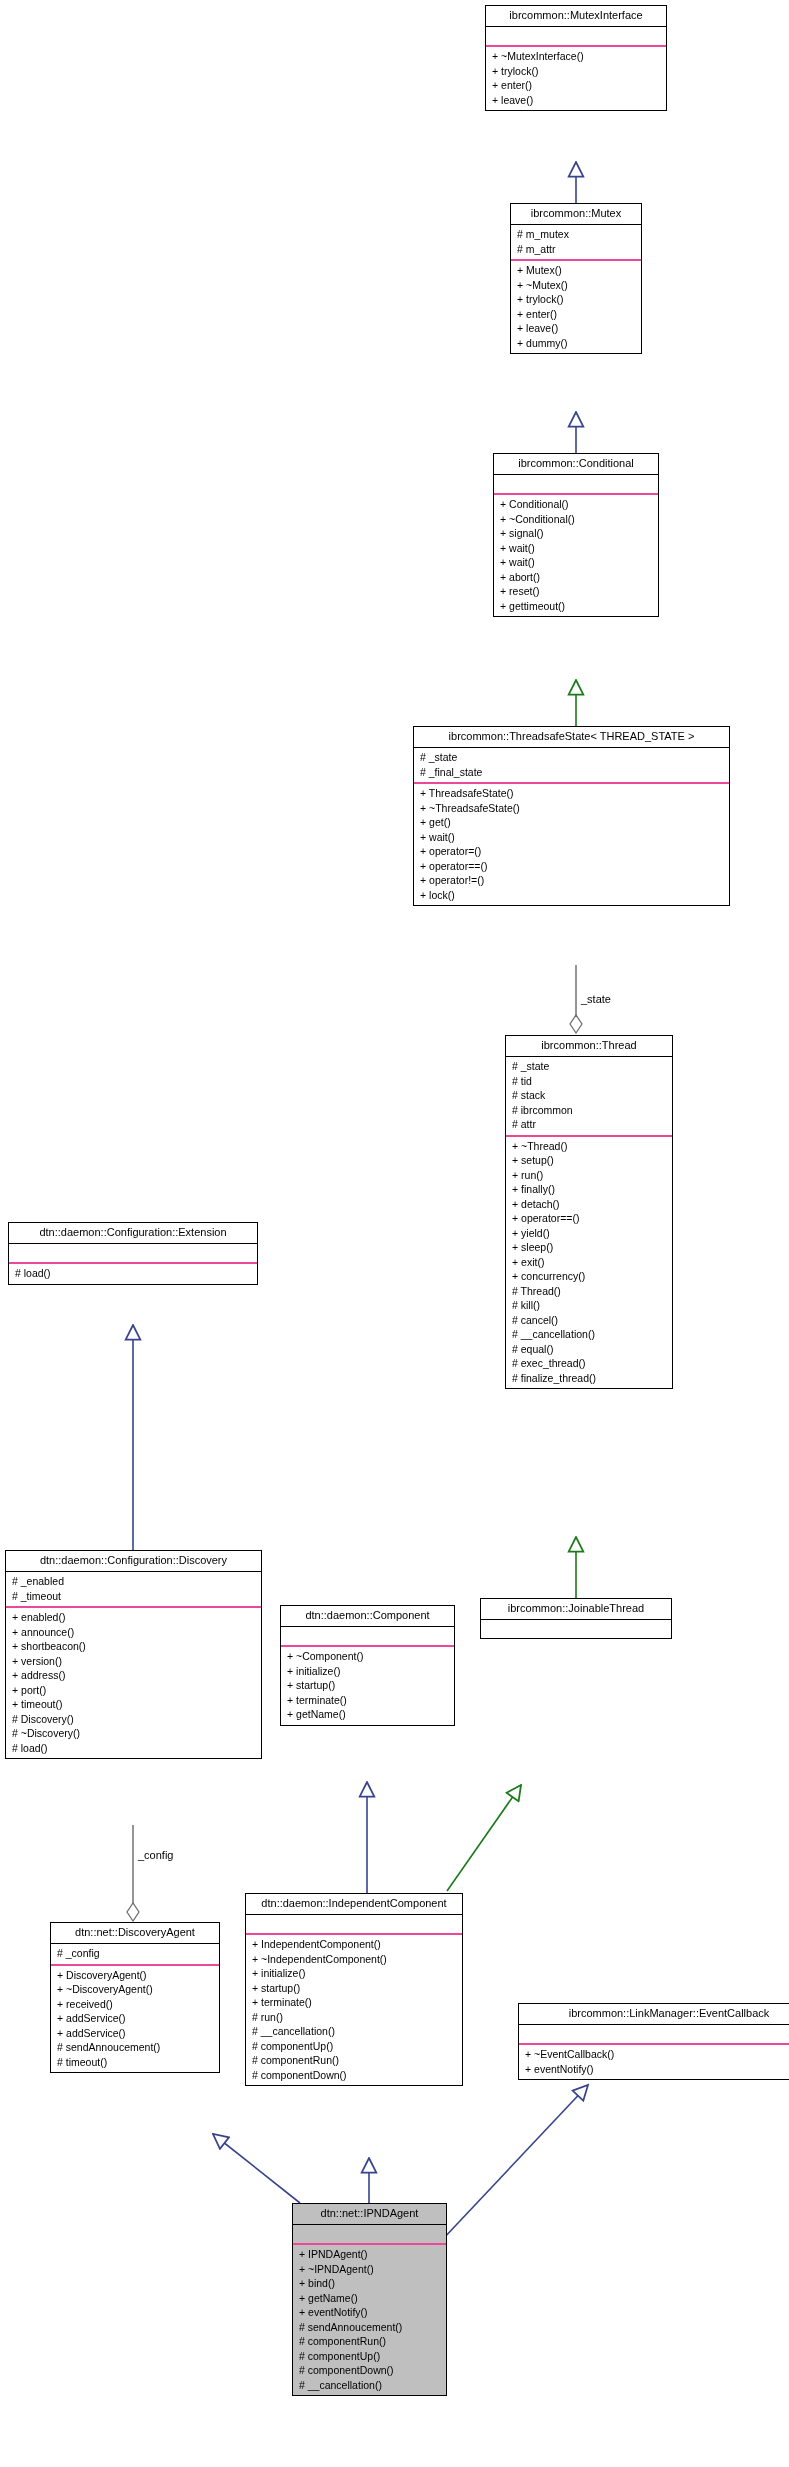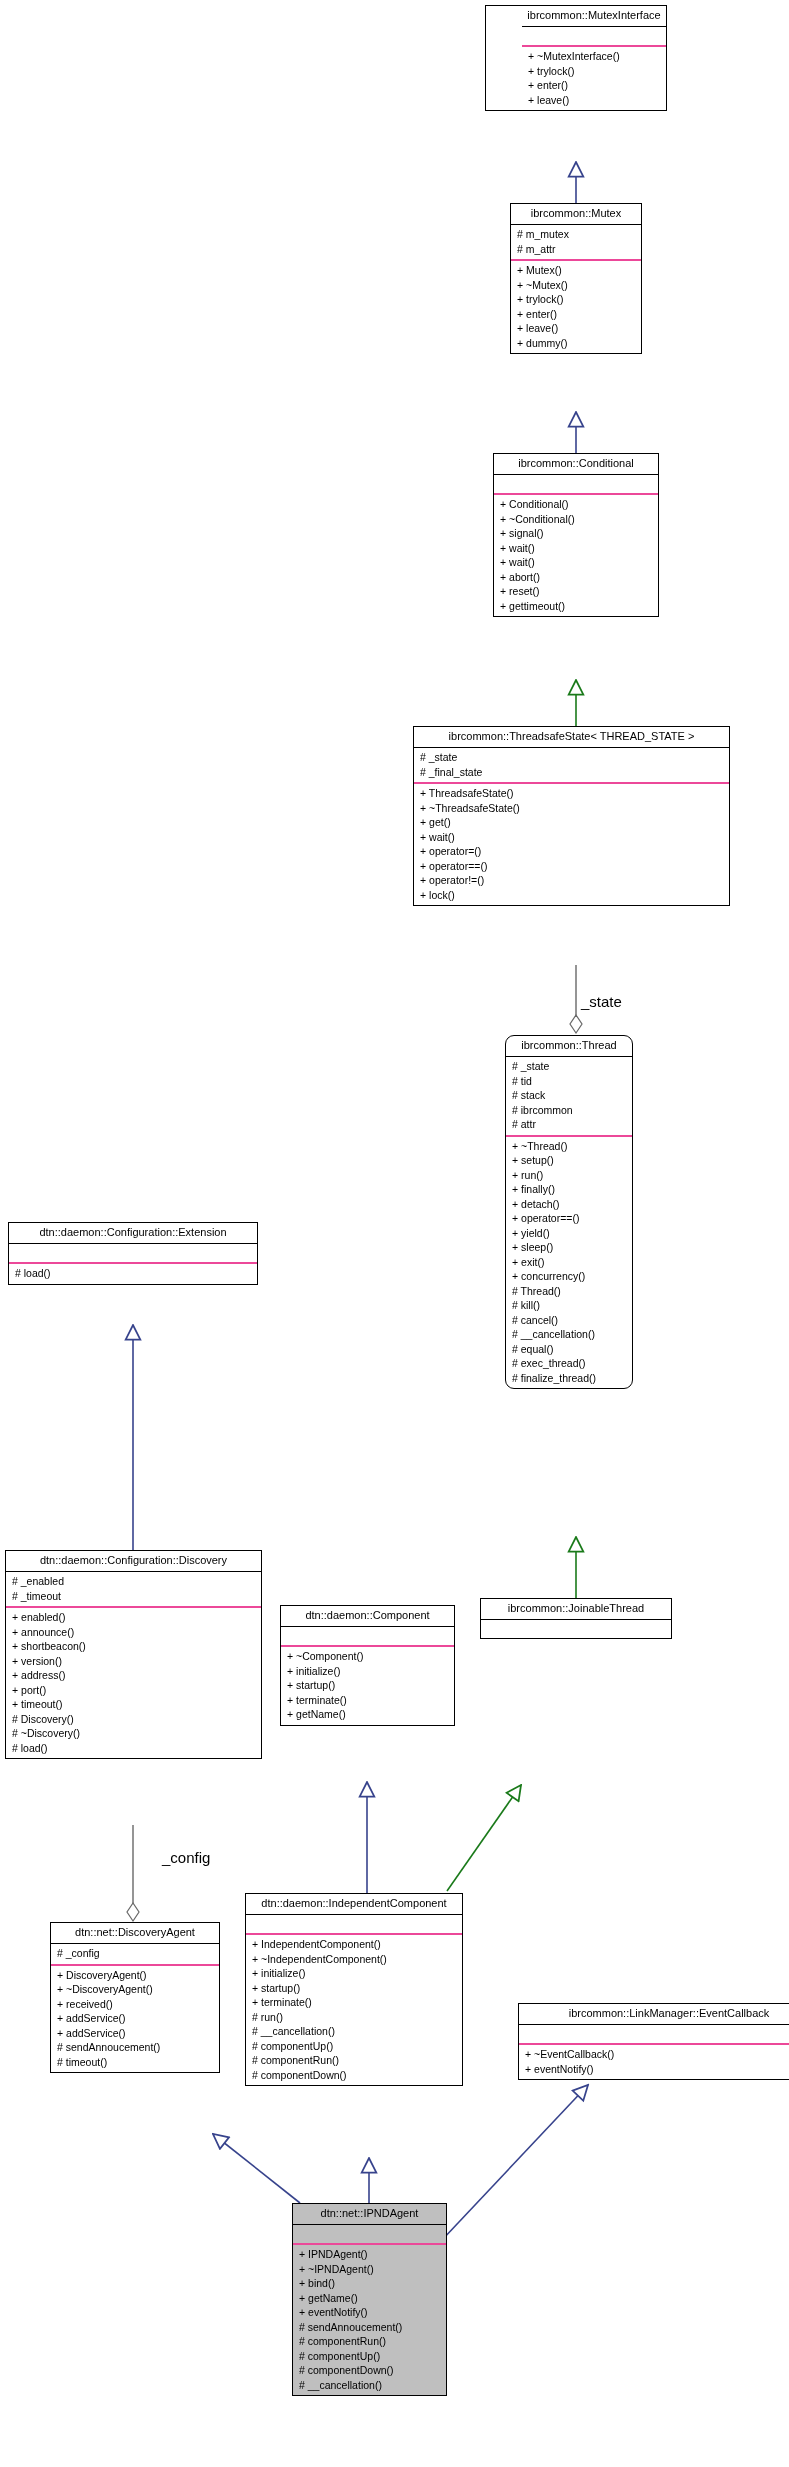--- a/index.html
+++ b/index.html
@@ -54,21 +54,21 @@
   }
   .uml-member {
     font-size: 10.5px;
     line-height: 14.5px;
     color: #000000;
     white-space: nowrap;
     padding-left: 2px;
   }
   .edge-label {
     position: absolute;
-    font-size: 15px;
+    font-size: 11px;
     color: #000000;
     white-space: nowrap;
     z-index: 6;
   }
 </style>
 </head>
 <body>
 
 <div id="canvas">
 
@@ -126,21 +126,21 @@
 
     <g>
       <line x1="369" y1="2203" x2="369" y2="2158" stroke="#37438c" stroke-width="1.6" marker-end="url(#hollow-tri-blue)"></line>
     </g>
 
     <g>
       <line x1="442" y1="2240" x2="588" y2="2085" stroke="#37438c" stroke-width="1.6" marker-end="url(#hollow-tri-blue)"></line>
     </g>
   </svg>
 
-  <div class="uml-class" style="left:485px; top:5px; width:182px;padding-left:36px;">
+  <div class="uml-class" style="left:485px; top:5px; width:182px;">
     <div class="uml-title">ibrcommon::MutexInterface</div>
     <div class="uml-compartment empty"></div>
     <div class="uml-compartment">
       <div class="uml-member">+ ~MutexInterface()</div>
       <div class="uml-member">+ trylock()</div>
       <div class="uml-member">+ enter()</div>
       <div class="uml-member">+ leave()</div>
     </div>
   </div>
 
@@ -188,21 +188,21 @@
       <div class="uml-member">+ wait()</div>
       <div class="uml-member">+ operator=()</div>
       <div class="uml-member">+ operator==()</div>
       <div class="uml-member">+ operator!=()</div>
       <div class="uml-member">+ lock()</div>
     </div>
   </div>
 
   <div class="edge-label" style="left:581px; top:993px;">_state</div>
 
-  <div class="uml-class" style="left:505px; top:1035px; width:128px;border-radius:9px;">
+  <div class="uml-class" style="left:505px; top:1035px; width:168px;">
     <div class="uml-title">ibrcommon::Thread</div>
     <div class="uml-compartment">
       <div class="uml-member"># _state</div>
       <div class="uml-member"># tid</div>
       <div class="uml-member"># stack</div>
       <div class="uml-member"># ibrcommon</div>
       <div class="uml-member"># attr</div>
     </div>
     <div class="uml-compartment">
       <div class="uml-member">+ ~Thread()</div>
@@ -263,21 +263,21 @@
       <div class="uml-member">+ terminate()</div>
       <div class="uml-member">+ getName()</div>
     </div>
   </div>
 
   <div class="uml-class" style="left:480px; top:1598px; width:192px;">
     <div class="uml-title">ibrcommon::JoinableThread</div>
     <div class="uml-compartment empty"></div>
   </div>
 
-  <div class="edge-label" style="left:138px; top:1849px;margin-left:24px;">_config</div>
+  <div class="edge-label" style="left:138px; top:1849px;">_config</div>
 
   <div class="uml-class" style="left:50px; top:1922px; width:170px;">
     <div class="uml-title">dtn::net::DiscoveryAgent</div>
     <div class="uml-compartment">
       <div class="uml-member"># _config</div>
     </div>
     <div class="uml-compartment">
       <div class="uml-member">+ DiscoveryAgent()</div>
       <div class="uml-member">+ ~DiscoveryAgent()</div>
       <div class="uml-member">+ received()</div>

